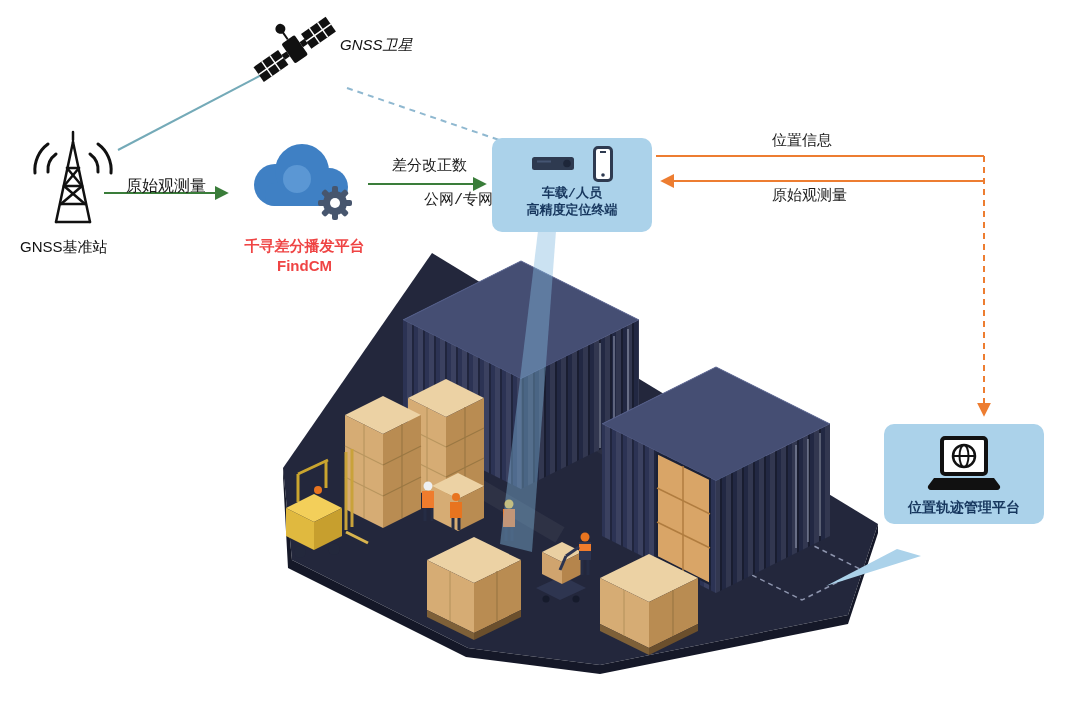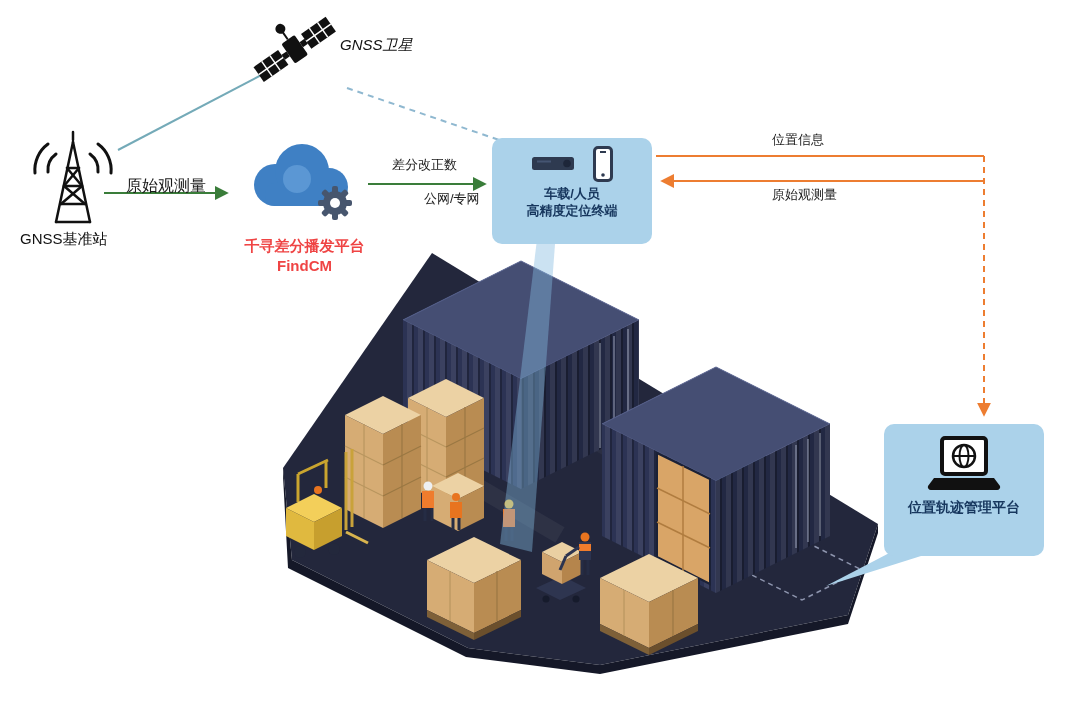--- a/index.html
+++ b/index.html
@@ -3,21 +3,21 @@
 <meta charset="utf-8">
 <style>
   html,body{margin:0;padding:0;background:#fff;}
   .canvas{position:relative;width:1080px;height:701px;background:#ffffff;overflow:hidden;
           font-family:"Liberation Sans",sans-serif;}
   .scene{position:absolute;left:0;top:0;width:1080px;height:701px;}
   .abs{position:absolute;}
   .lbl{position:absolute;white-space:nowrap;color:#1a1a1a;font-size:15px;}
   .lbl.node{font-weight:500;color:#111;}
   .lbl.flow{font-size:16px;}
-  .lbl.flow2{font-size:13px;}
+  .lbl.flow2{font-size:15px;font-family:Liberation Mono, monospace;}
   .lbl.boldc{font-weight:700;color:#ef4444;text-align:center;width:165px;}
   .bubble{position:absolute;background:#abd2ea;border-radius:10px;color:#17375e;text-align:center;}
   .bubble .line{font-size:13px;font-weight:700;line-height:17px;}
   .bubble.finds .line{font-size:14px;line-height:19px;}
   .iconrow{display:flex;justify-content:center;align-items:center;gap:10px;margin-top:9px;height:38px;}
   .icopad{display:flex;justify-content:center;margin-top:12px;}
 </style>
 </head>
 <body>
 
@@ -273,59 +273,59 @@
           <rect x="-3" y="-17" width="6" height="34" rx="2" transform="rotate(45)"></rect>
           <rect x="-3" y="-17" width="6" height="34" rx="2" transform="rotate(90)"></rect>
           <rect x="-3" y="-17" width="6" height="34" rx="2" transform="rotate(135)"></rect>
           <circle r="12"></circle>
         </g>
         <circle r="5" fill="#fff"></circle>
       </g>
     </svg>
   </div>
 
-  <div class="bubble" style="left:492px;top:138px;width:160px;height:106px;">
+  <div class="bubble" style="left:492px;top:138px;width:160px;height:94px;font-family:Liberation Mono, monospace;">
     <div class="iconrow">
       <span>
         <svg width="52" height="24" viewBox="0 0 52 24">
           <rect x="2" y="5" width="42" height="13" rx="2.5" fill="#2e3a50"></rect>
           <rect x="7" y="8.5" width="14" height="2" fill="#455572"></rect>
           <circle cx="37" cy="11.5" r="3.8" fill="#1d2639"></circle>
         </svg>
       </span>
       <span>
         <svg width="22" height="38" viewBox="0 0 22 38">
           <rect x="2.5" y="2.5" width="17" height="33" rx="3.5" fill="#fff" stroke="#2e3a50" stroke-width="3"></rect>
           <line x1="8" y1="7" x2="14" y2="7" stroke="#2e3a50" stroke-width="2"></line>
           <circle cx="11" cy="30" r="1.8" fill="#2e3a50"></circle>
         </svg>
       </span>
     </div>
     <div class="line">车载/人员</div>
     <div class="line">高精度定位终端</div>
   </div>
 
-  <div class="bubble finds" style="left:884px;top:424px;width:160px;height:132px;">
+  <div class="bubble finds" style="left:884px;top:424px;width:160px;height:100px;">
     <div class="icopad">
       <span>
         <svg width="76" height="58" viewBox="0 0 76 58">
           <rect x="16" y="2" width="44" height="36" rx="3" fill="#fff" stroke="#111" stroke-width="4"></rect>
           <circle cx="38" cy="20" r="11" fill="none" stroke="#111" stroke-width="2.5"></circle>
           <ellipse cx="38" cy="20" rx="4.5" ry="11" fill="none" stroke="#111" stroke-width="2"></ellipse>
           <line x1="27" y1="20" x2="49" y2="20" stroke="#111" stroke-width="2"></line>
           <path d="M8,42 H68 L74,50 a3,3 0 0 1 -3,4 H5 a3,3 0 0 1 -3,-4 Z" fill="#111"></path>
         </svg>
       </span>
     </div>
     <div class="line">位置轨迹管理平台</div>
   </div>
 
   <div class="lbl node" style="left:340px;top:36px;font-style:italic;">GNSS卫星</div>
 
-  <div class="lbl node" style="left:20px;top:230px;">GNSS基准站</div>
+  <div class="lbl node" style="left:20px;top:238px;">GNSS基准站</div>
 
   <div class="lbl boldc" style="left:222px;top:237px;">千寻差分播发平台</div>
   <div class="lbl boldc" style="left:222px;top:257px;">FindCM</div>
 
   <div class="lbl flow" style="left:126px;top:176px;">原始观测量</div>
 
   <div class="lbl flow2" style="left:392px;top:156px;">差分改正数</div>
   <div class="lbl flow2" style="left:392px;top:190px;margin-left:32px;">公网/专网</div>
 
   <div class="lbl flow2" style="left:772px;top:131px;">位置信息</div>

